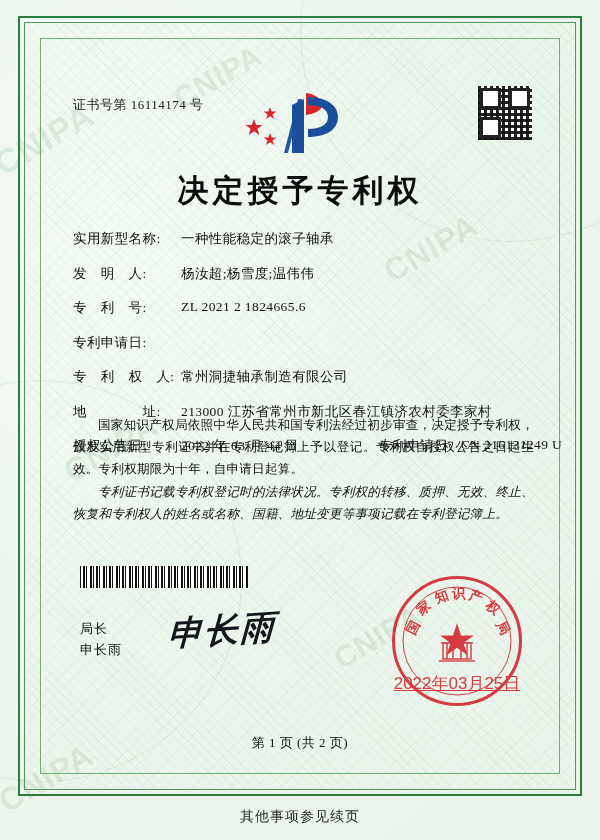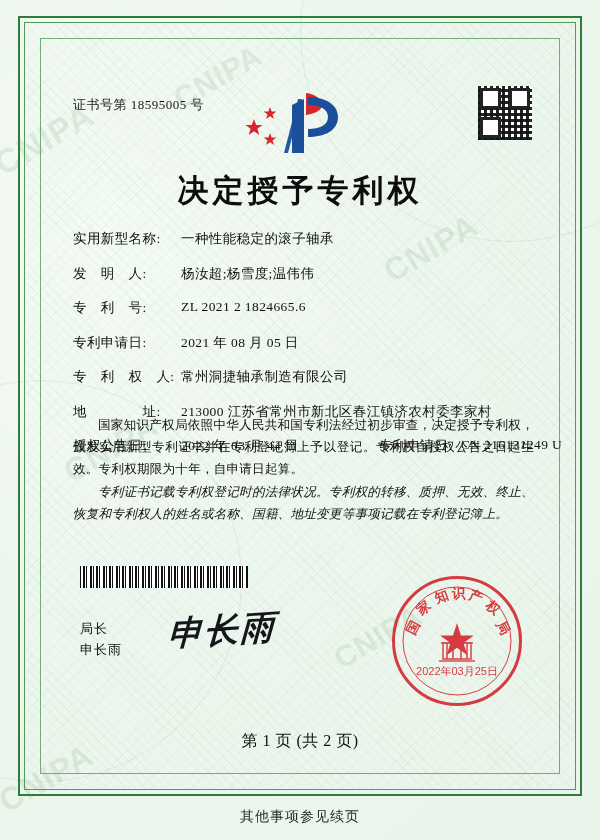--- a/index.html
+++ b/index.html
@@ -243,42 +243,43 @@
     line-height: 1;
     color: #d2232a;
   }
   .seal-arc {
     position: absolute;
     left: 0; top: 0; width: 100%; height: 100%;
   }
   .seal-date {
     position: absolute;
     left: 50%;
-    bottom: 24px;
+    bottom: 8px;
     transform: translateX(-50%);
-    font-size: 11px;
+    font-size: 17px;
     color: #d2232a;
     white-space: nowrap;
     font-family: "Liberation Sans", sans-serif;
+    text-decoration: underline;
   }
   .seal-char {
     position: absolute;
     font-size: 13.5px;
     font-weight: bold;
     color: #d2232a;
     font-family: "Liberation Serif", serif;
     transform-origin: center;
   }
 
   .page-no {
     position: absolute;
     left: 0; right: 0;
     bottom: 22px;
     text-align: center;
-    font-size: 16px;
+    font-size: 13px;
     color: #111;
     letter-spacing: 0.5px;
   }
   .footnote {
     position: absolute;
     left: 0; right: 0;
     bottom: 14px;
     text-align: center;
     font-size: 14px;
     color: #2a2a2a;
@@ -299,21 +300,21 @@
   <div class="wm-ring" style="left:300px; top:-180px; width:420px; height:420px;"></div>
   <div class="wm-ring" style="left:-160px; top:380px; width:400px; height:400px;"></div>
 
   <div class="border-outer"></div>
   <div class="border-mid"></div>
   <div class="guilloche"></div>
   <div class="border-inner"></div>
 
   <div class="content">
 
-    <div class="cert-no">证书号第 18595005 号</div>
+    <div class="cert-no">证书号第 16114174 号</div>
 
     <div class="qr">
       <div class="qr-bl"></div>
     </div>
 
     <div class="logo">
       <svg width="120" height="80" viewBox="0 0 120 80" aria-hidden="true">
 
         <g fill="#d8262c">
           <polygon points="14,34 16.2,40 22.5,40 17.4,43.8 19.3,50 14,46.2 8.7,50 10.6,43.8 5.5,40 11.8,40"></polygon>
@@ -342,21 +343,20 @@
         <span class="fvalue">杨汝超;杨雪度;温伟伟</span>
       </div>
 
       <div class="frow">
         <span class="flabel wide">专　利　号:</span>
         <span class="fvalue">ZL 2021 2 1824665.6</span>
       </div>
 
       <div class="frow">
         <span class="flabel wide">专利申请日:</span>
-        <span class="fvalue">2021 年 08 月 05 日</span>
       </div>
 
       <div class="frow">
         <span class="flabel wide">专　利　权　人:</span>
         <span class="fvalue">常州洞捷轴承制造有限公司</span>
       </div>
 
       <div class="frow">
         <span class="flabel wide">地　　　　址:</span>
         <span class="fvalue">213000 江苏省常州市新北区春江镇济农村委李家村</span>

